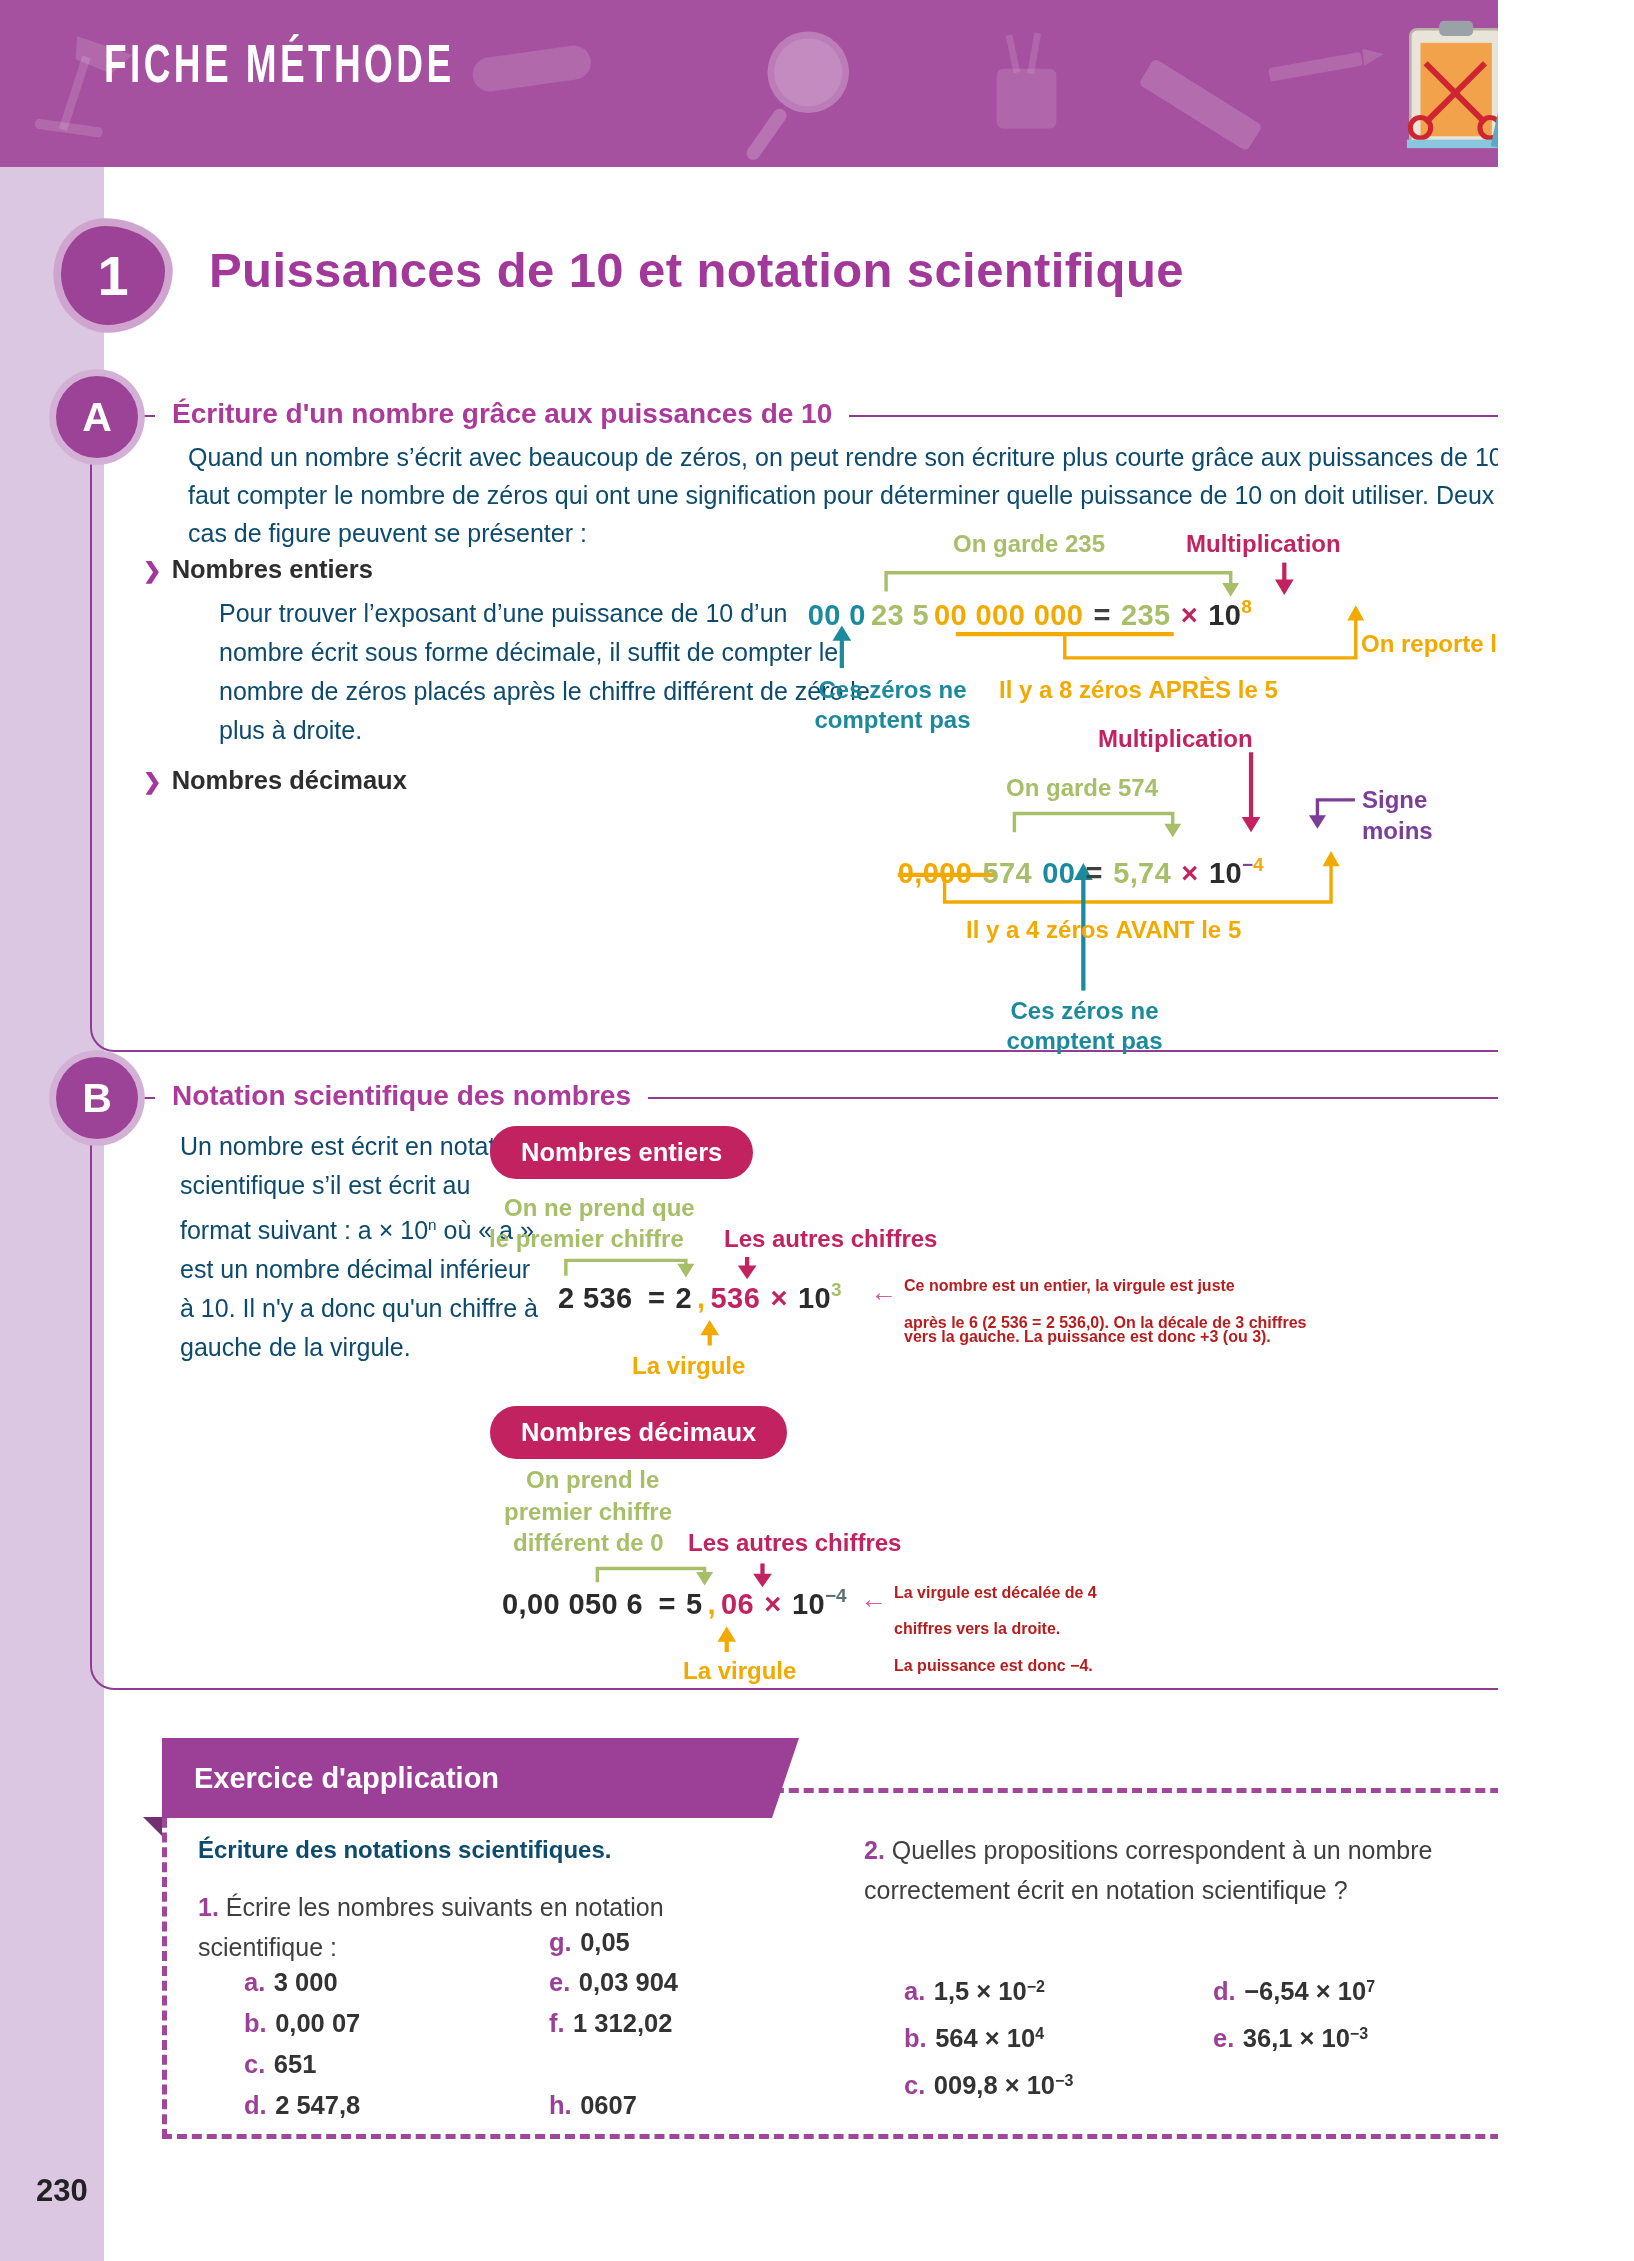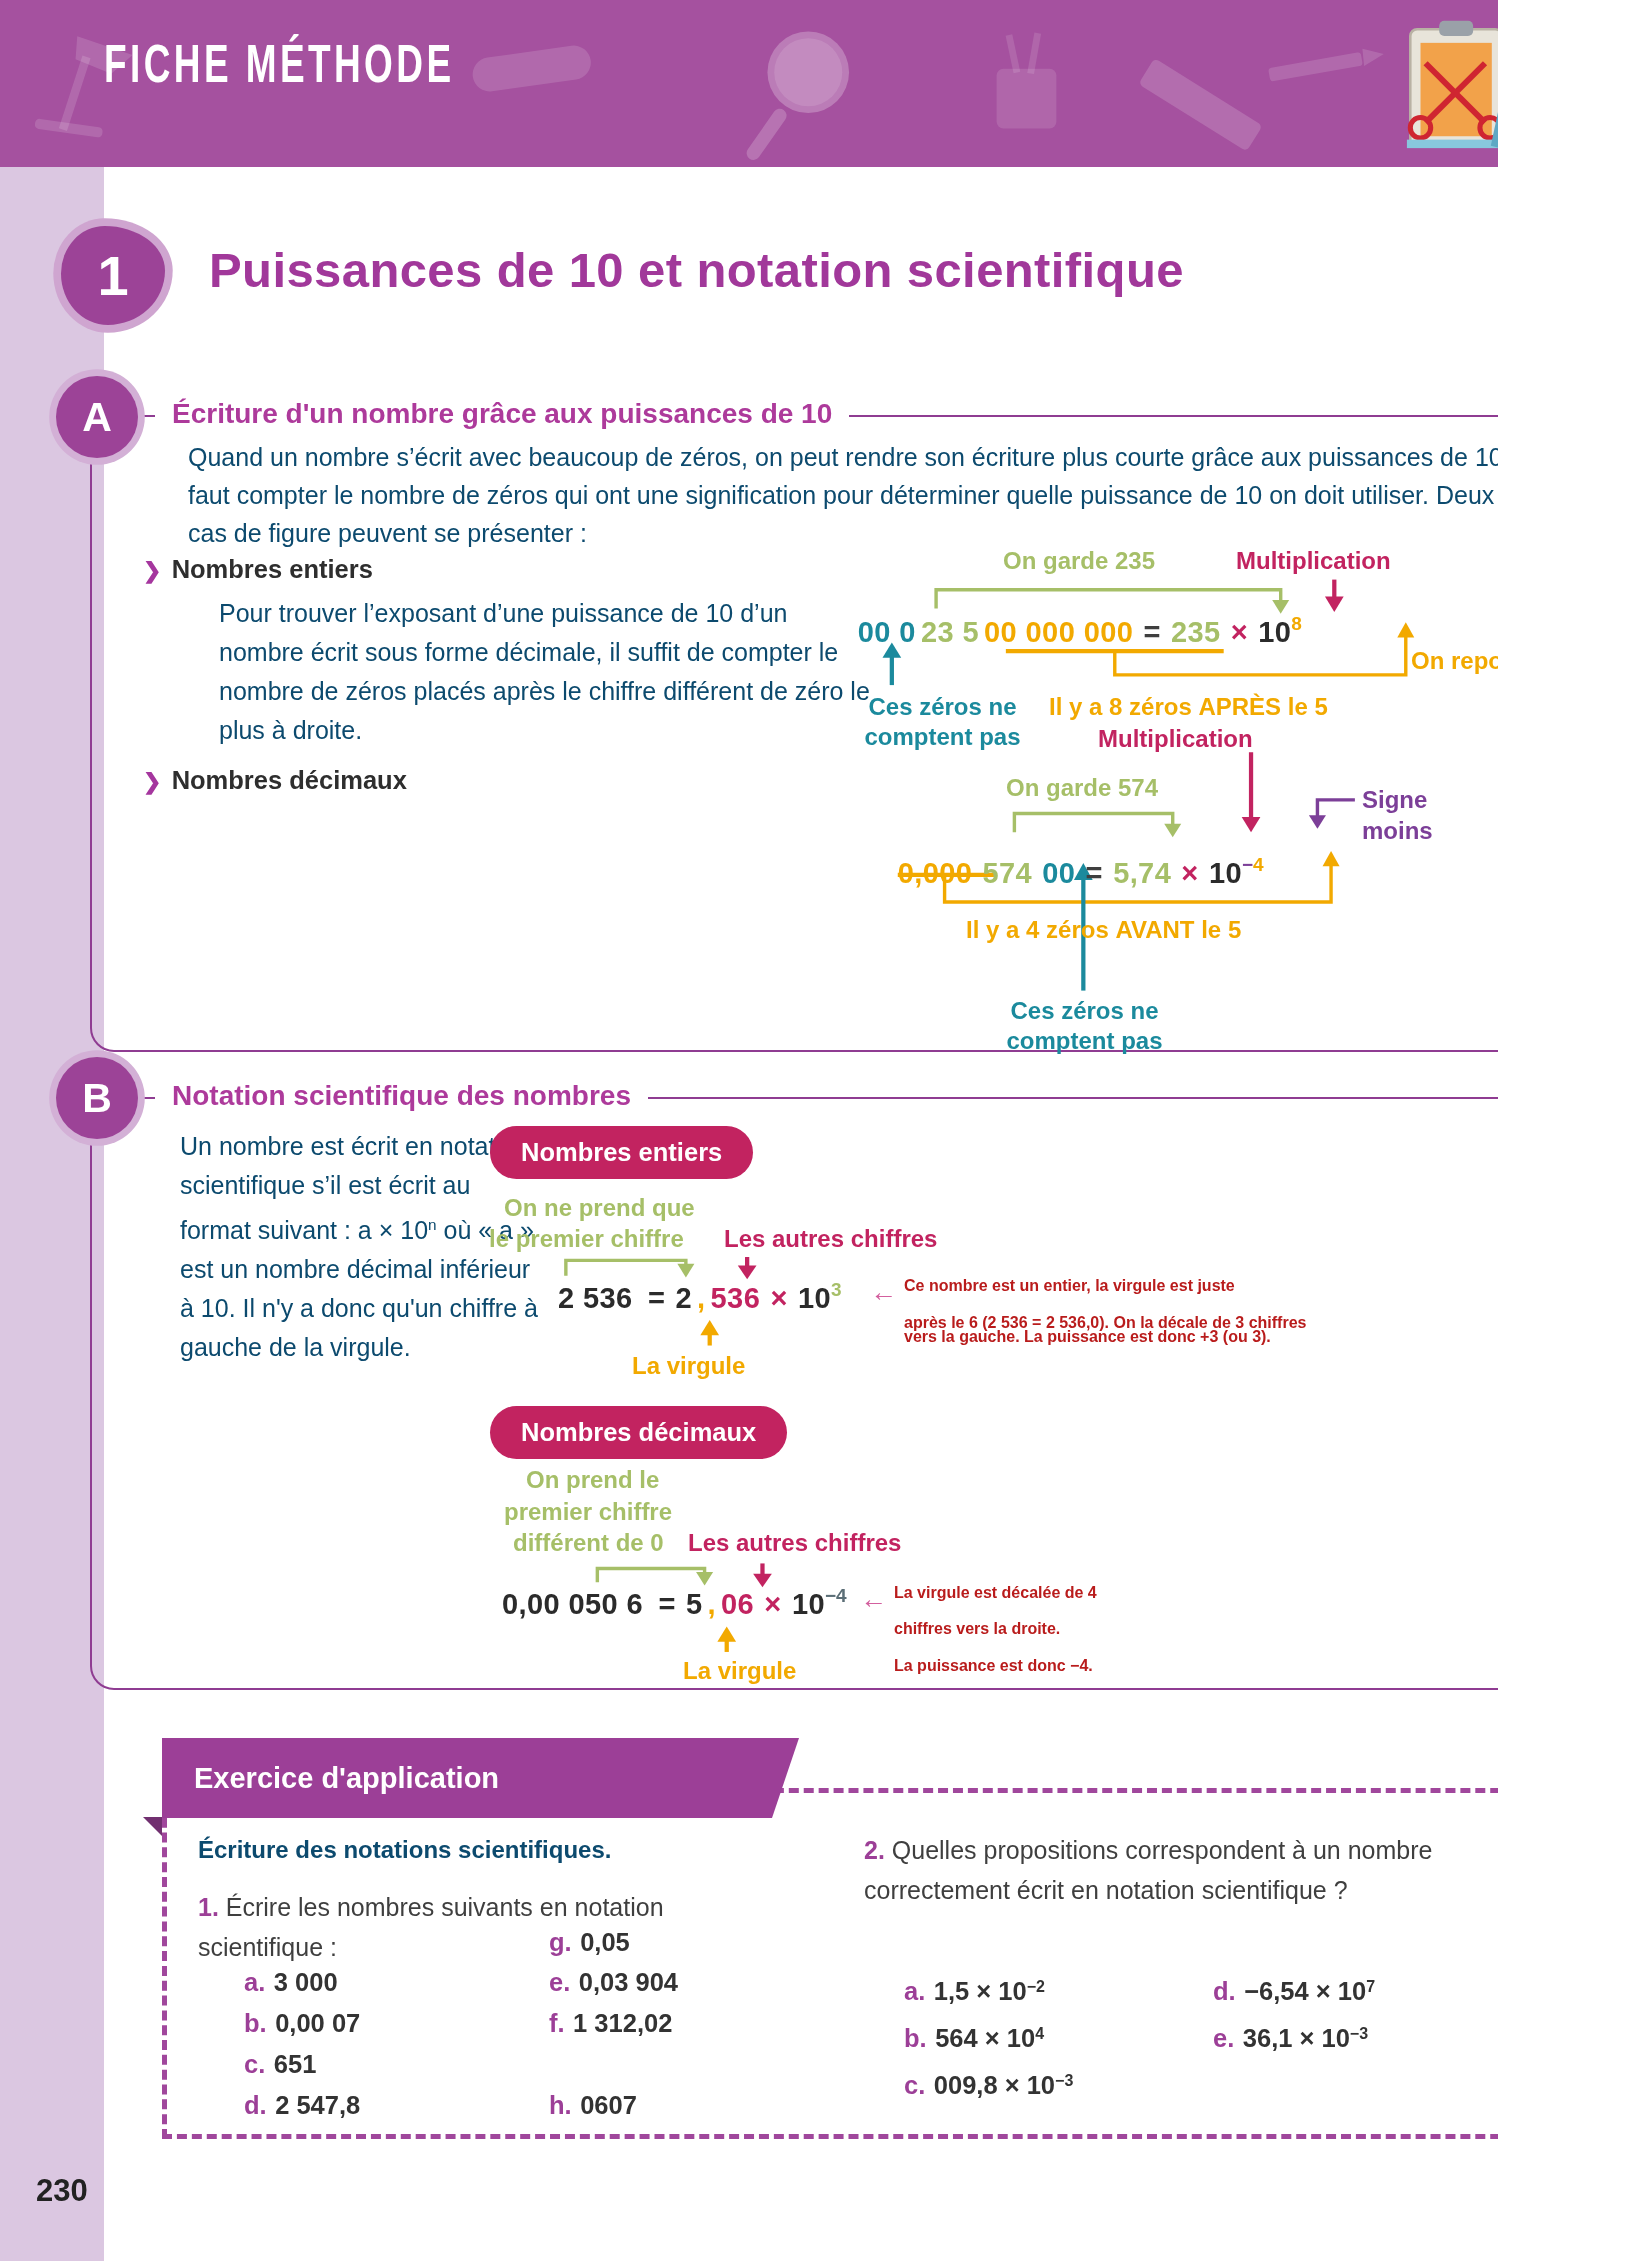--- a/index.html
+++ b/index.html
@@ -138,21 +138,21 @@
 
   <div class="bullet-head" style="left:143px;top:555px;">
     <span class="chev">❯</span><span>Nombres entiers</span>
   </div>
   <div class="para" style="left:174px;top:594px;width:660px;line-height:39px;">Pour trouver l’exposant d’une puissance de 10 d’un nombre écrit sous forme décimale, il suffit de compter le nombre de zéros placés après le chiffre différent de zéro le plus à droite.</div>
 
   <div class="bullet-head" style="left:143px;top:766px;text-align:center;">
     <span class="chev">❯</span><span>Nombres décimaux</span>
   </div>
 
-  <div class="abs" style="left:851px;top:530px;width:719px;height:226px;margin-top:17px;">
+  <div class="abs" style="left:801px;top:530px;width:719px;height:226px;">
     <div class="lbl f28 green" style="left:152px;top:0;">On garde 235</div>
     <div class="lbl f28b crimson" style="left:385px;top:0;">Multiplication</div>
 
     <svg style="left:0;top:0;" width="719" height="226" viewBox="0 0 845 265">
 
       <polyline points="100,72 100,50 505,50 505,64" fill="none" stroke="#a6bf68" stroke-width="4"></polyline>
       <polygon points="495,62 515,62 505,78" fill="#a6bf68"></polygon>
 
       <line x1="568" y1="38" x2="568" y2="60" stroke="#c22360" stroke-width="5"></line>
       <polygon points="557,58 579,58 568,76" fill="#c22360"></polygon>

